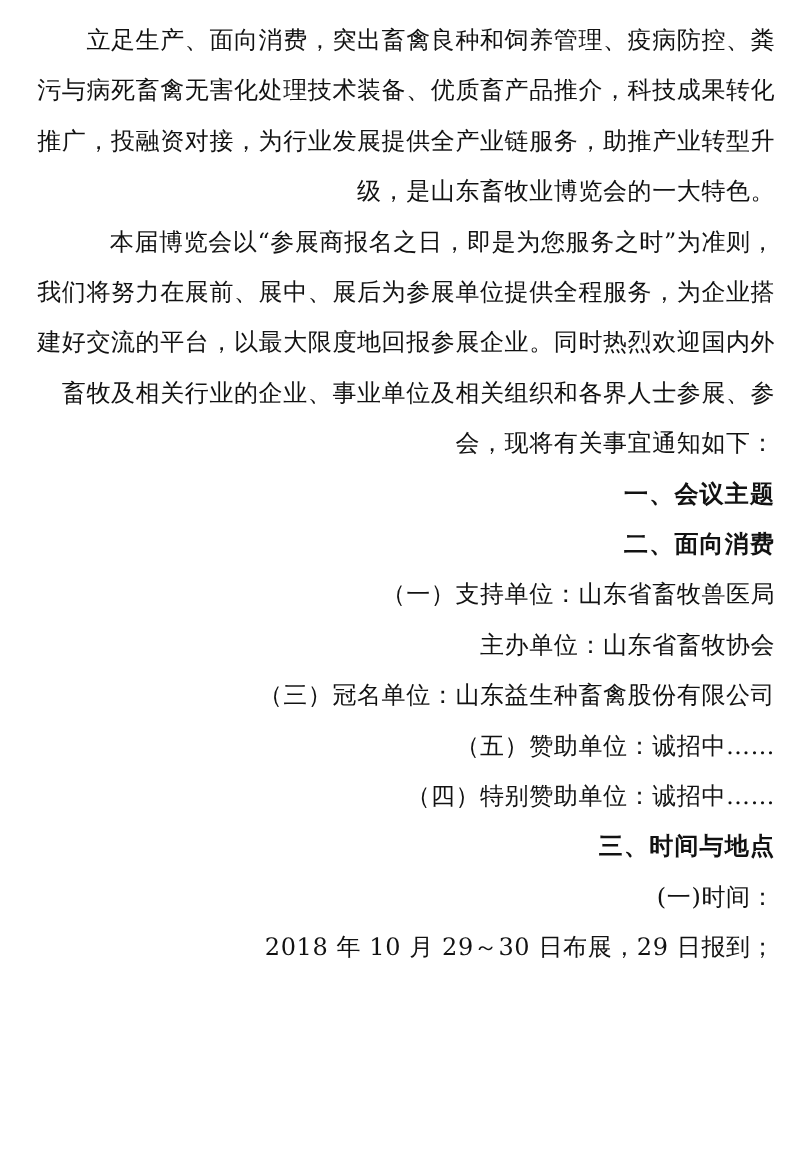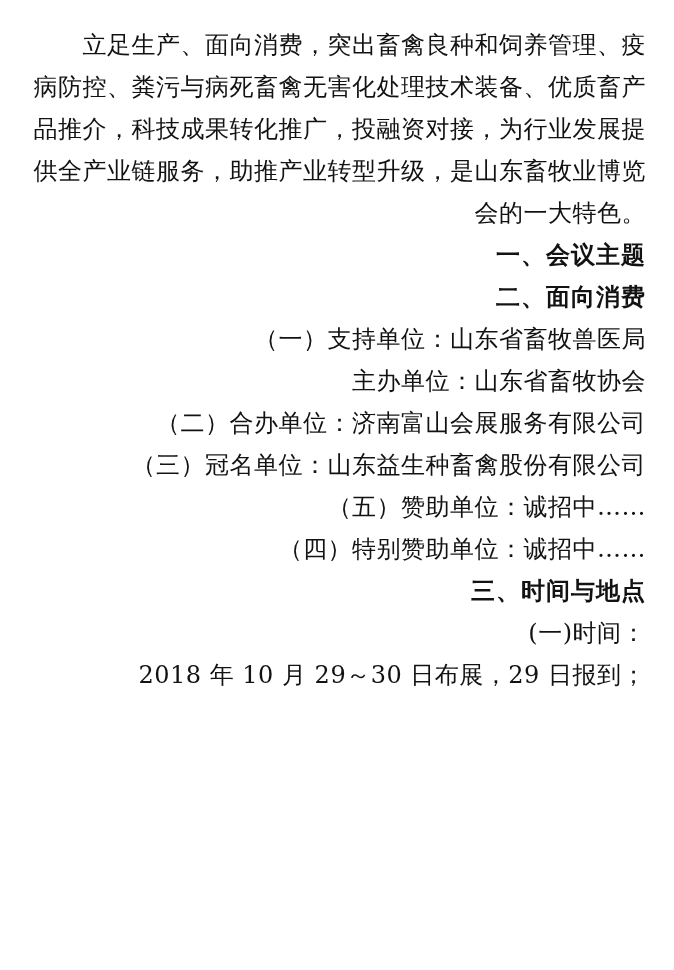--- a/index.html
+++ b/index.html
@@ -14,24 +14,23 @@
     background: #ffffff;
     color: #121212;
     overflow: hidden;
     box-sizing: border-box;
   }
   .doc {
     box-sizing: border-box;
     padding: 12px 28px 0 28px;
     width: 674px;
     font-family: "DejaVu Serif", "Liberation Serif", serif;
-    font-size: 24px;
+    font-size: 20px;
     line-height: 42px;
     letter-spacing: 0.5px;
-    margin-top: 12px;
   }
   .doc > div {
     margin: 0;
     text-align: right;
   }
   
   .para {
     text-align: justify;
     text-indent: 44px;
   }
@@ -64,31 +63,31 @@
   }
 </style>
 </head>
 <body>
 
 <div class="page">
   <div class="doc">
 
     <div class="para">立足生产、面向消费，突出畜禽良种和饲养管理、疫病防控、粪污与病死畜禽无害化处理技术装备、优质畜产品推介，科技成果转化推广，投融资对接，为行业发展提供全产业链服务，助推产业转型升级，是山东畜牧业博览会的一大特色。</div>
 
+    <div class="para">本届博览会以“参展商报名之日，即是为您服务之时”为准则，我们将努力在展前、展中、展后为参展单位提供全程服务，为企业搭建好交流的平台，以最大限度地回报参展企业。同时热烈欢迎国内外畜牧及相关行业的企业、事业单位及相关组织和各界人士参展、参会，现将有关事宜通知如下：</div>
 
     <div class="heading">一、会议主题</div>
 
 
     <div class="heading">二、面向消费</div>
 
     <div class="org-item">（一）支持单位：山东省畜牧兽医局</div>
 
     <div class="org-sub-item">主办单位：山东省畜牧协会</div>
 
-    <div class="org-item">（二）合办单位：济南富山会展服务有限公司</div>
 
     <div class="org-item">（三）冠名单位：山东益生种畜禽股份有限公司</div>
 
     <div class="org-item">（五）赞助单位：诚招中……</div>
 
     <div class="org-item">（四）特别赞助单位：诚招中……</div>
 
 
     <div class="heading">三、时间与地点</div>
 

